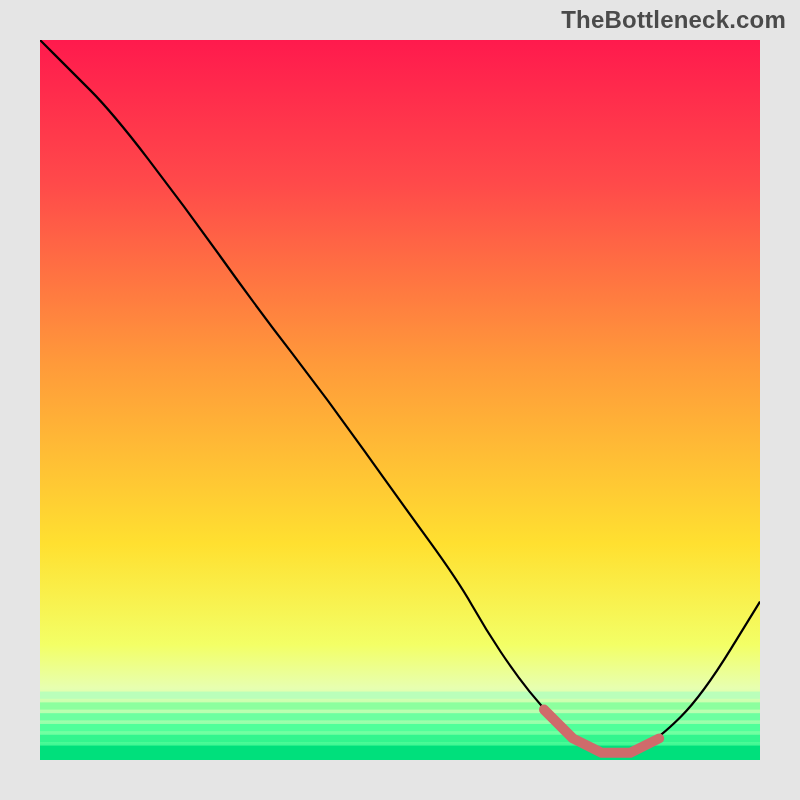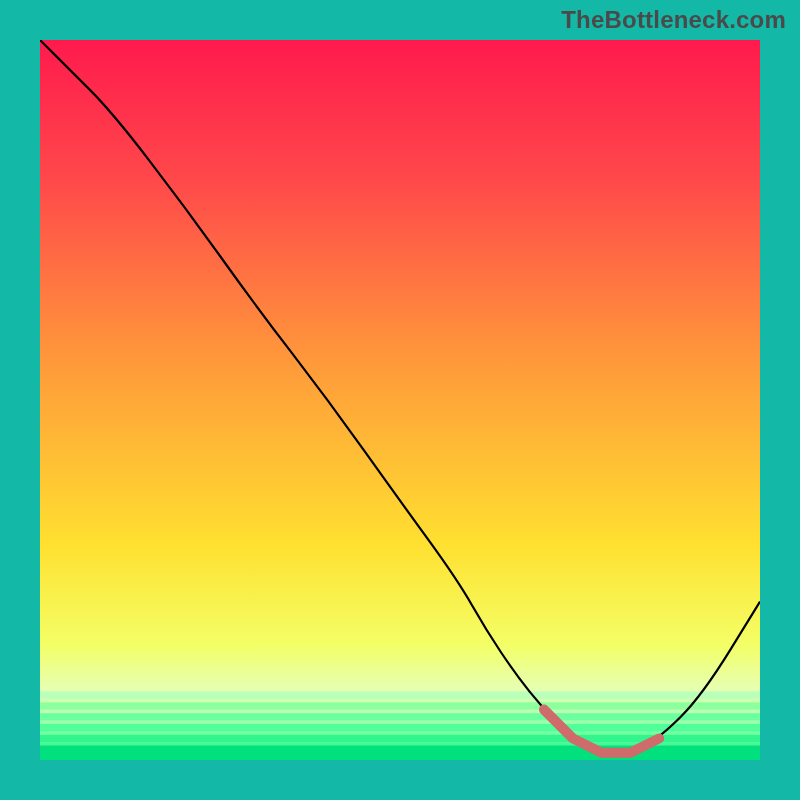--- a/index.html
+++ b/index.html
@@ -8,21 +8,21 @@
     width: 800px;
     height: 800px;
     background: #000;
     font-family: Arial, Helvetica, sans-serif;
     overflow: hidden;
   }
   .frame {
     position: relative;
     width: 800px;
     height: 800px;
-    background: #14b8a6;
+    background: #e5e5e5;
   }
   .watermark {
     position: absolute;
     top: 6px;
     right: 14px;
     color: #4a4a4a;
     font-size: 24px;
     font-weight: 600;
     letter-spacing: 0.2px;
     z-index: 5;

